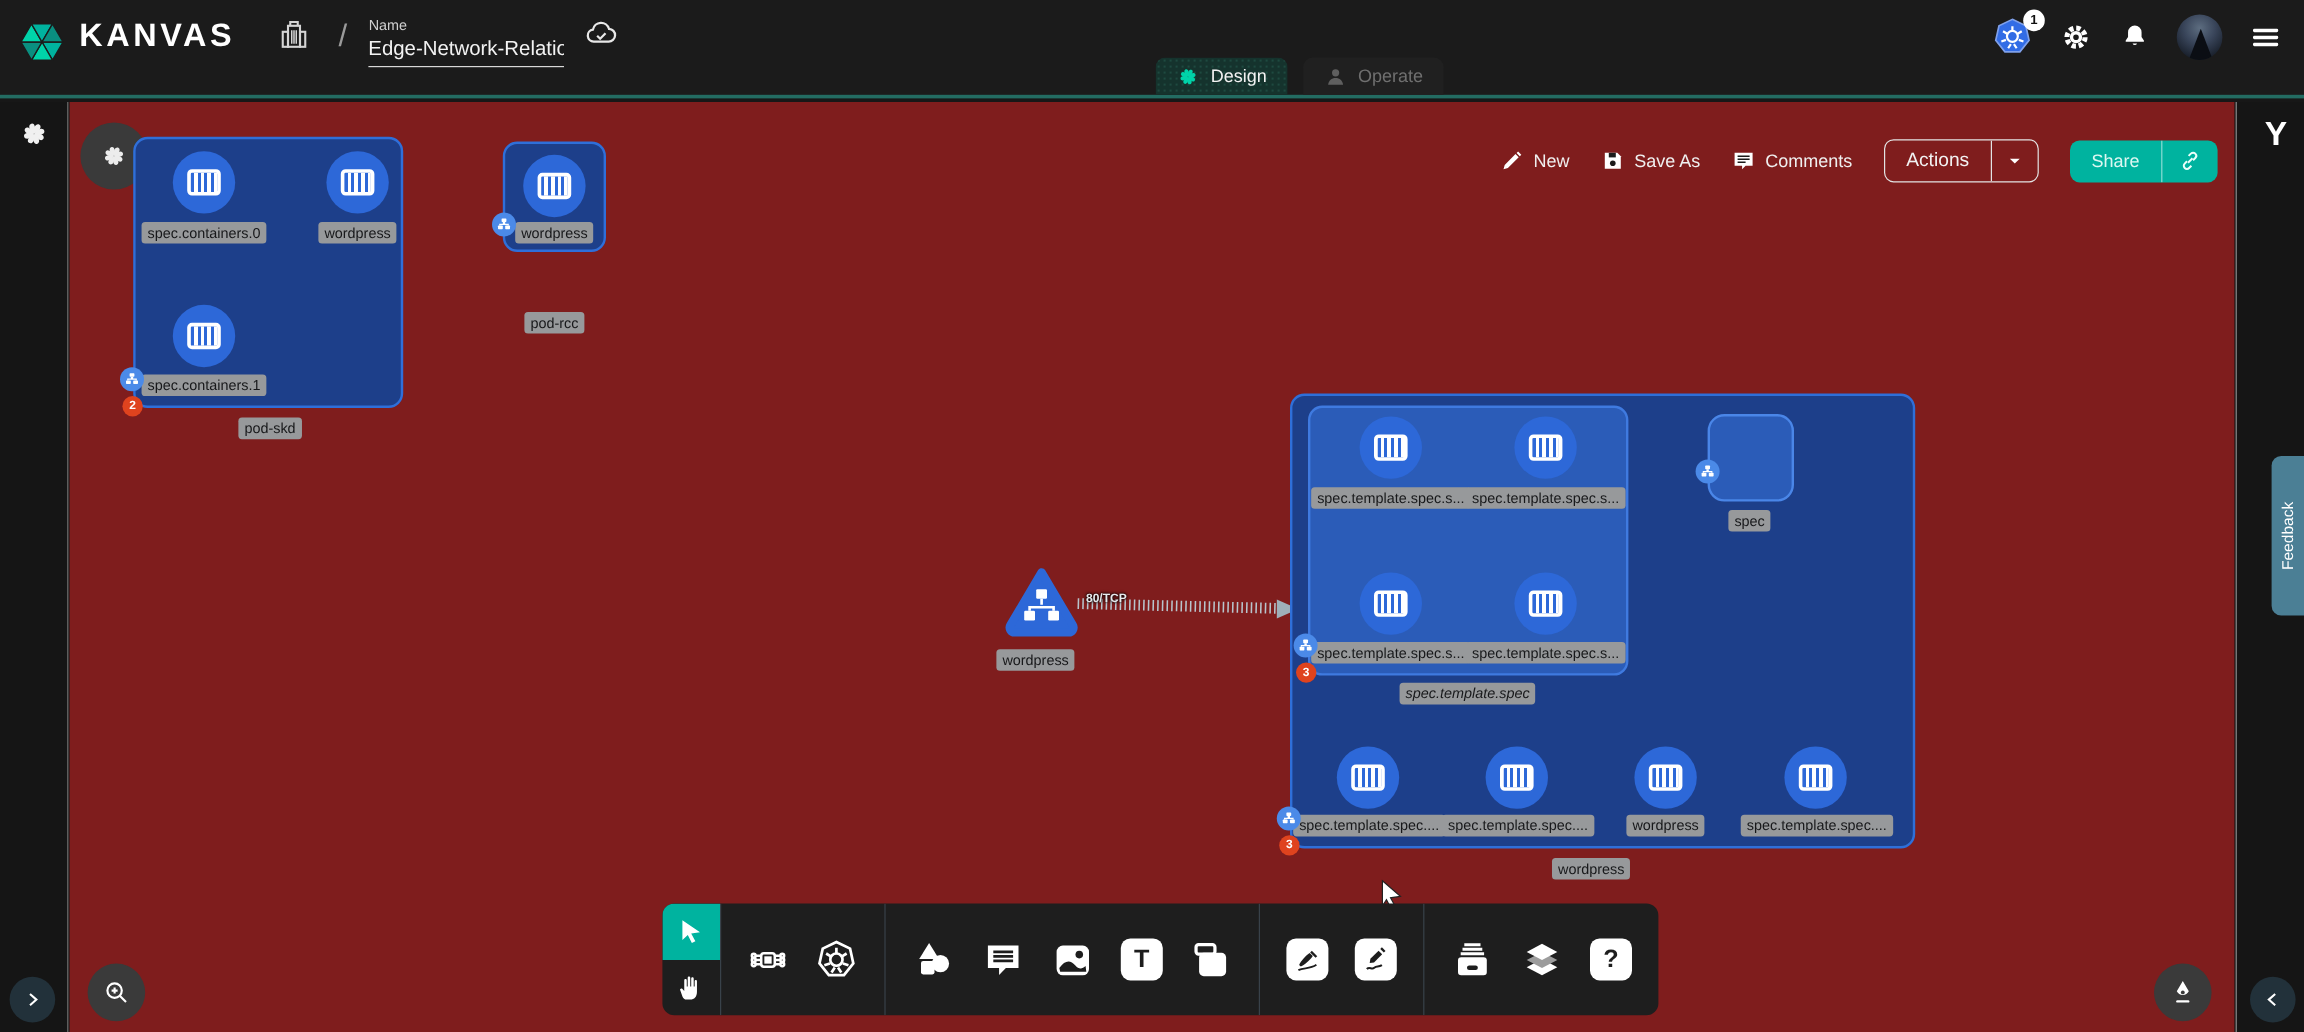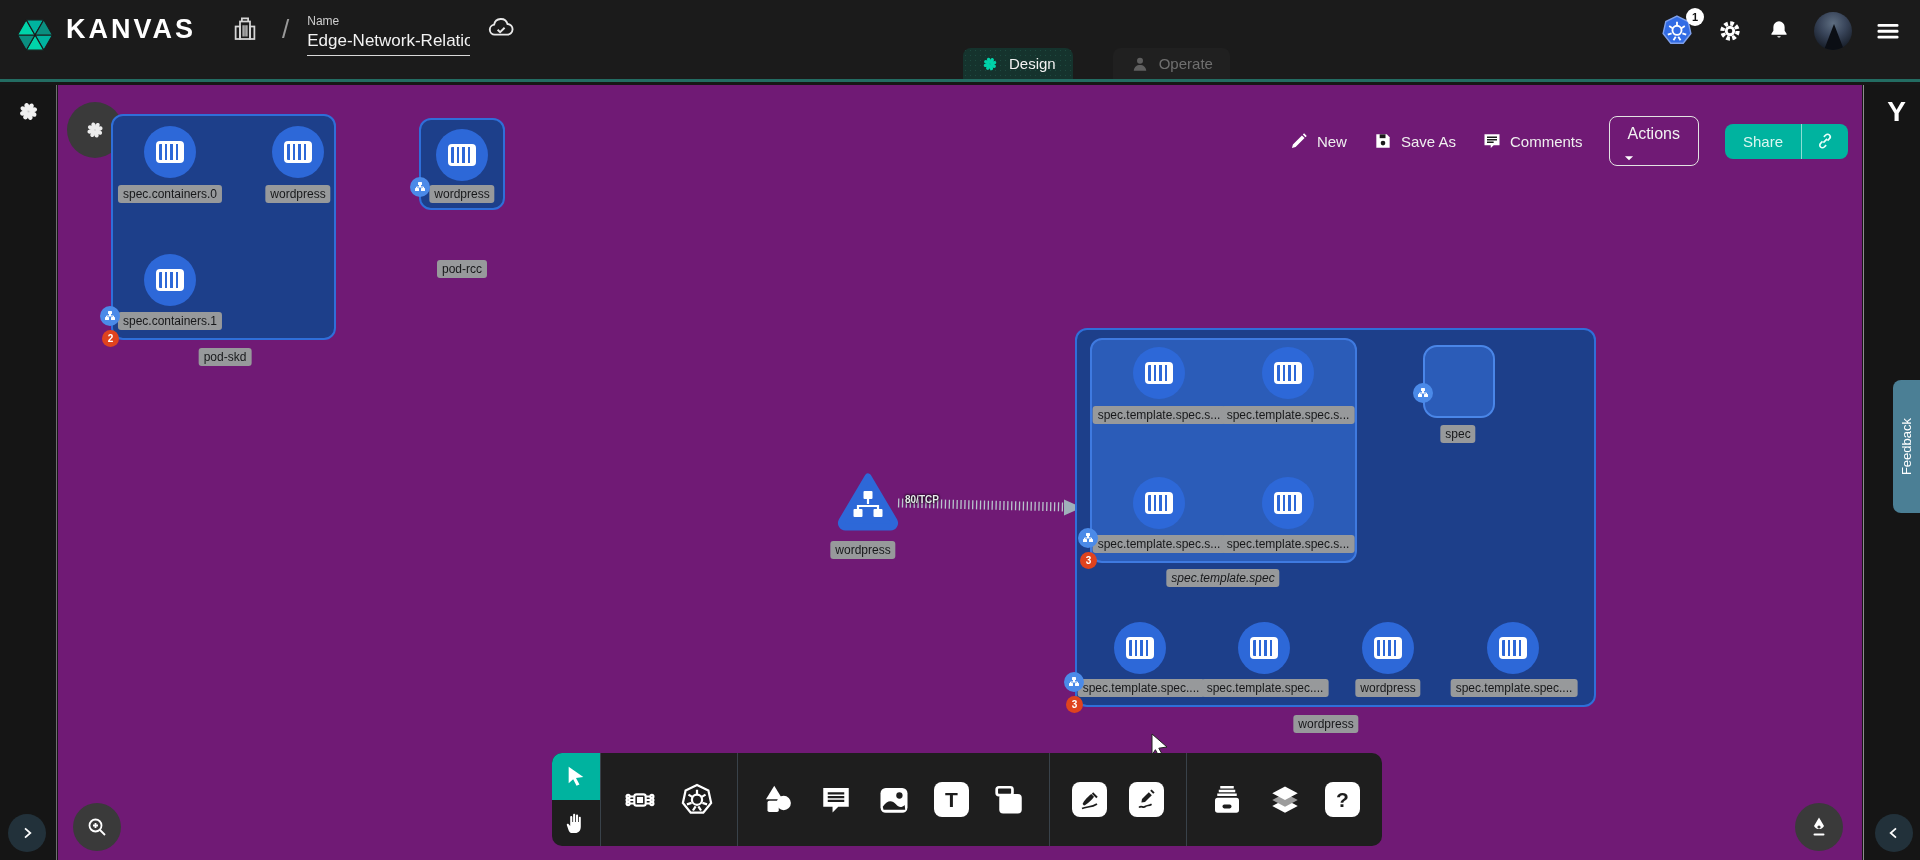--- a/index.html
+++ b/index.html
@@ -14,27 +14,27 @@
   #logo-text { color:#fff; font-size:27px; font-weight:bold; letter-spacing:3px; margin-left:10px; }
   #crumb-sep { color:#9a9a9a; font-size:26px; font-weight:300; margin:0 18px 0 22px; }
   .name-wrap { display:flex; flex-direction:column; }
   .name-label { color:#cfcfcf; font-size:12px; margin-bottom:1px; }
   .name-input { background:transparent; border:none; border-bottom:1px solid #d8d8d8;
     color:#f2f2f2; font-size:17px; width:163px; padding:2px 0 4px 0; outline:none;
     font-family:"Liberation Sans", sans-serif;}
   .hicon { margin-left:16px; display:flex; align-items:center; }
 
   
-  #tabs { position:absolute; left:963px; bottom:0; display:flex; z-index:41;gap:40px; }
+  #tabs { position:absolute; left:963px; bottom:0; display:flex; z-index:41; }
   .tab { height:31px; display:flex; align-items:center; gap:9px; padding:0 17px;
     border-radius:8px 8px 0 0; cursor:pointer; }
   .tab.design { background:#15332d;
     background-image:radial-gradient(#1e4a40 0.8px, transparent 0.8px); background-size:5px 5px; }
   .tab.design .tlabel { color:#f2f2f2; font-size:15px; }
-  .tab.operate { background:#202020; }
+  .tab.operate { background:#202020;margin-left:13px; }
   .tab.operate .tlabel { color:#6f6f6f; font-size:15px; }
 
   
   #header-right { position:absolute; right:18px; top:12px; display:flex; align-items:center; gap:22px; }
   .k8s-wrap { position:relative; }
   .count-badge { position:absolute; top:-6px; right:-10px; width:18px; height:18px; border-radius:50%;
     background:#fff; color:#111; font-size:11px; font-weight:bold; display:flex;
     align-items:center; justify-content:center; }
   .avatar { width:38px; height:38px; border-radius:50%;
     background:radial-gradient(circle at 50% 30%, #5d6d80 0%, #39455a 40%, #141a24 85%);
@@ -55,32 +55,32 @@
     background:#4b7f95; border-radius:8px 0 0 8px; display:flex; align-items:center;
     justify-content:center; z-index:31; cursor:pointer; }
   #feedback-tab span { writing-mode:vertical-rl; transform:rotate(180deg); color:#fff; font-size:13px; }
   #y-glyph { position:absolute; right:14px; top:96px; color:#fff; font-size:28px; font-weight:bold; z-index:31; }
 
   
   #canvas-toolbar { position:absolute; top:116px; right:72px; display:flex; align-items:center;
     gap:26px; z-index:35; }
   .tb-item { display:flex; align-items:center; gap:8px; color:#efefef; font-size:15px; cursor:pointer; }
   #actions-btn { display:flex; align-items:stretch; border:1.5px solid #e3e3e3; border-radius:8px;
-    color:#f2f2f2; font-size:16px; overflow:hidden; cursor:pointer;flex-direction:column; }
+    color:#f2f2f2; font-size:16px; overflow:hidden; cursor:pointer; }
   #actions-btn .amain { padding:8px 18px; }
   #actions-btn .adiv { width:1px; background:#e3e3e3; }
   #actions-btn .acaret { display:flex; align-items:center; padding:0 12px; }
   #share-btn { display:flex; align-items:stretch; background:#00B39F; border-radius:8px;
     overflow:hidden; cursor:pointer; }
   #share-btn .smain { padding:9px 18px; color:#dcf7f1; font-size:15px; font-weight:normal; }
   #share-btn .sdiv { width:1px; background:rgba(255,255,255,.55); }
   #share-btn .slink { display:flex; align-items:center; padding:0 13px; }
 
   
-  #canvas { position:absolute; left:58px; top:85px; right:58px; bottom:0; background:#701a75; z-index:10; }
+  #canvas { position:absolute; left:58px; top:85px; right:58px; bottom:0; background:#7f1d1d; z-index:10; }
   .group { position:absolute; border-radius:12px; border:2px solid #2f6fd9; background:#1d3f8a; }
   .group.inner { background:#2b5cb8; border-color:#3f7ae0; }
   .cnode { position:absolute; width:52px; height:52px; border-radius:50%; background:#2d68d8;
     display:flex; align-items:center; justify-content:center; cursor:pointer; }
   .cicon { width:28px; height:22px; border-radius:4px; border:3px solid #fff;
     background:repeating-linear-gradient(90deg,#2d68d8 0 2.6px,#fff 2.6px 5.6px); }
   .nlabel { position:absolute; transform:translateX(-50%); background:#97999b; color:#17181a;
     font-size:12px; line-height:16px; padding:1px 5px; border-radius:3px; white-space:nowrap; z-index:5; }
   .badge-b { position:absolute; width:20px; height:20px; border-radius:50%; background:#4b8ae8;
     display:flex; align-items:center; justify-content:center; z-index:6; }

